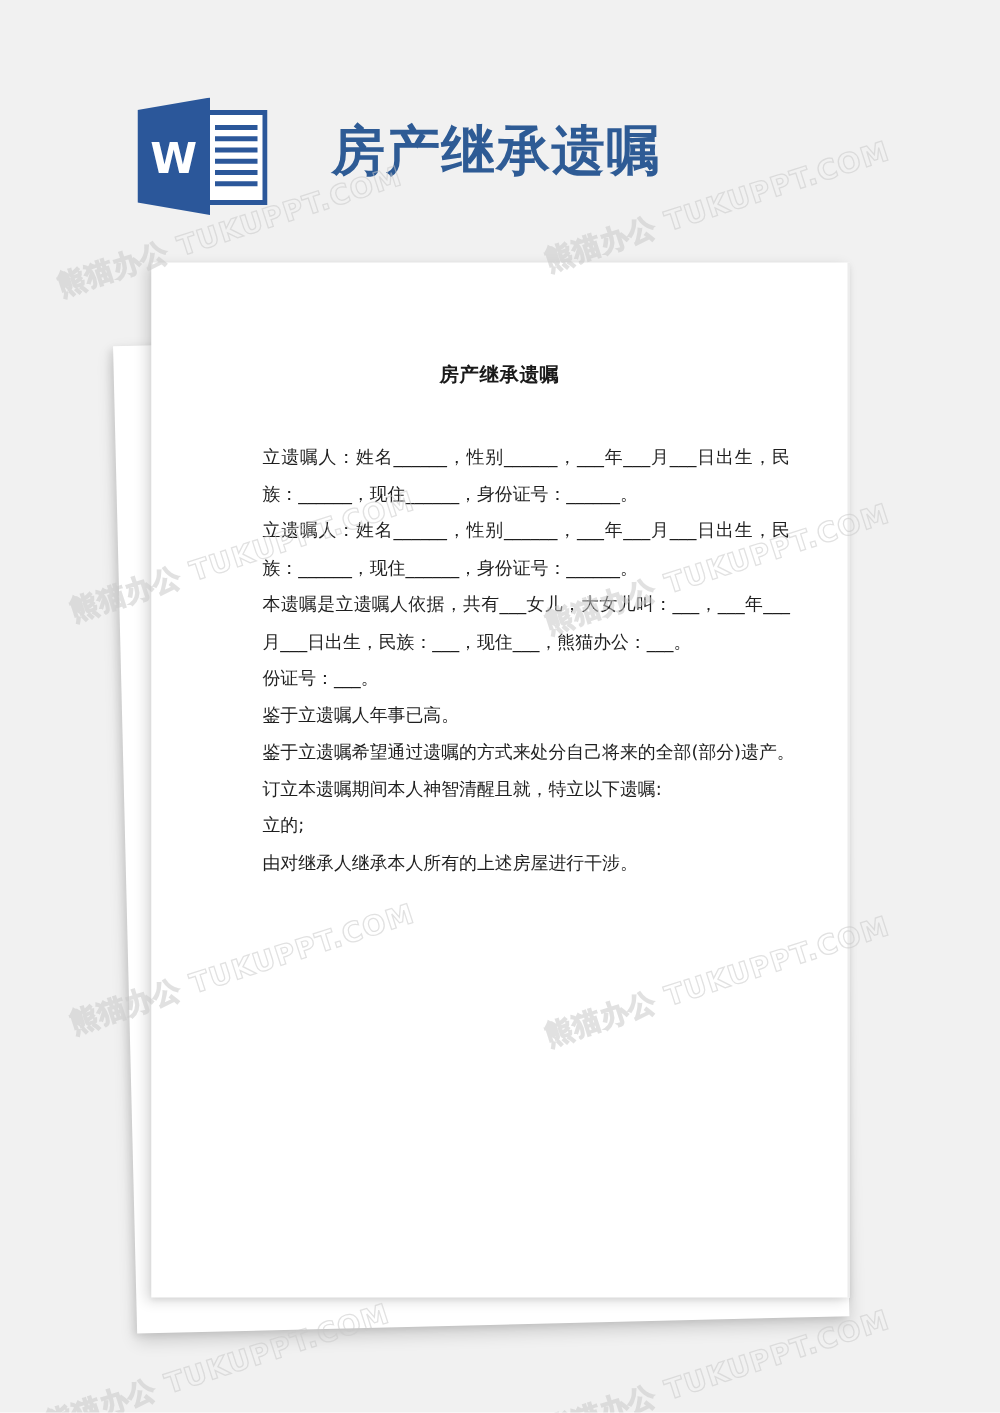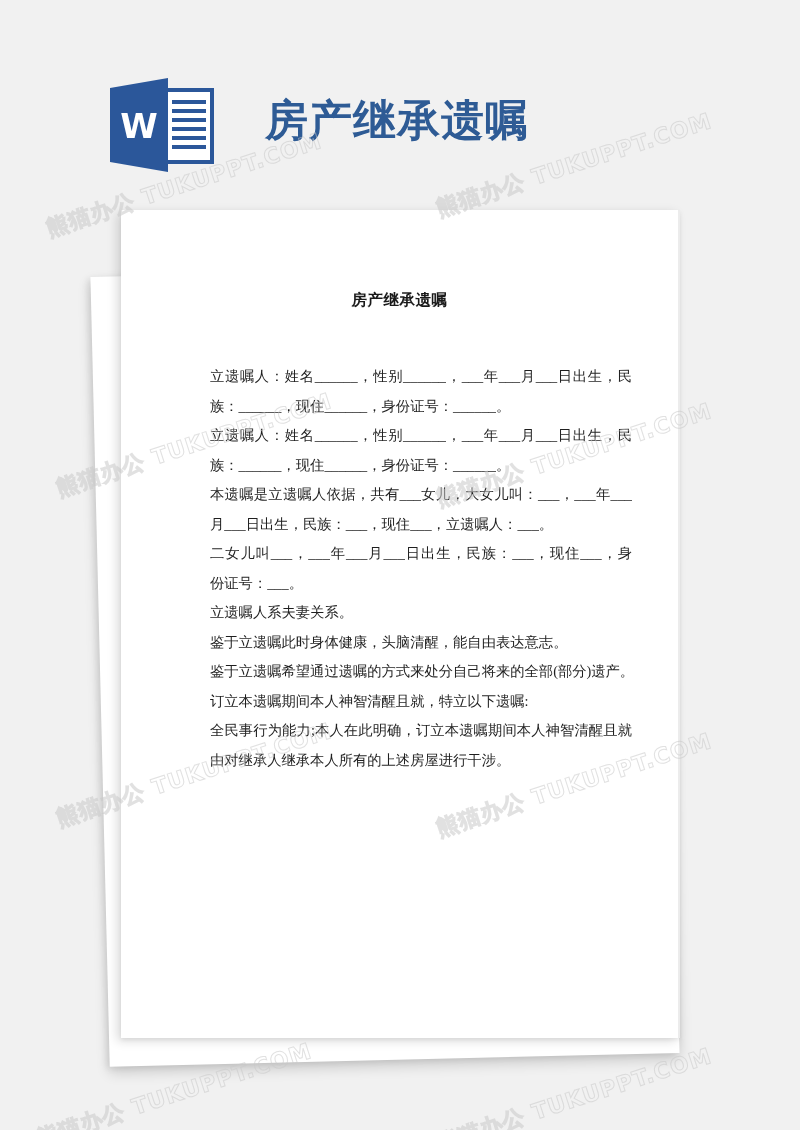--- a/index.html
+++ b/index.html
@@ -77,26 +77,25 @@
     top: 80px;
     text-align: center;
     font-size: 15.5px;
     font-weight: bold;
     color: #1a1a1a;
     letter-spacing: 0.5px;
   }
   .doc-body {
     position: absolute;
     left: 89px;
-    top: 152px;
+    top: 142px;
     width: 422px;
     font-size: 14.3px;
     color: #1f1f1f;
     line-height: 29.5px;
-    font-family: Liberation Serif, serif;
   }
   .doc-body .line {
     display: block;
     white-space: nowrap;
     height: 29.5px;
   }
   .doc-body .line.justify {
     text-align: justify;
     text-align-last: justify;
     white-space: normal;
@@ -127,28 +126,26 @@
 <div class="back-sheet"></div>
 
 <div class="main-sheet">
   <div class="doc-title">房产继承遗嘱</div>
   <div class="doc-body">
     <span class="line justify">立遗嘱人：姓名______，性别______，___年___月___日出生，民</span>
     <span class="line">族：______，现住______，身份证号：______。</span>
     <span class="line justify">立遗嘱人：姓名______，性别______，___年___月___日出生，民</span>
     <span class="line">族：______，现住______，身份证号：______。</span>
     <span class="line justify">本遗嘱是立遗嘱人依据，共有___女儿，大女儿叫：___，___年___</span>
-    <span class="line">月___日出生，民族：___，现住___，立遗嘱人：___。</span>
-    <span class="line justify">二女儿叫___，___年___月___日出生，民族：___，现住___，身</span>
+    <span class="line">月___日出生，民族：___，现住___，熊猫办公：___。</span>
     <span class="line">份证号：___。</span>
-    <span class="line">立遗嘱人系夫妻关系。</span>
-    <span class="line">鉴于立遗嘱此时身体健康，头脑清醒，能自由表达意志。</span>
+    <span class="line">鉴于立遗嘱人年事已高。</span>
     <span class="line">鉴于立遗嘱希望通过遗嘱的方式来处分自己将来的全部(部分)遗产。</span>
     <span class="line">订立本遗嘱期间本人神智清醒且就，特立以下遗嘱:</span>
-    <span class="line justify">全民事行为能力;本人在此明确，订立本遗嘱期间本人神智清醒且就</span>
+    <span class="line">立的;</span>
     <span class="line">由对继承人继承本人所有的上述房屋进行干涉。</span>
   </div>
 </div>
 
 <div class="watermark" style="left:40px;top:170px;">熊猫办公 TUKUPPT.COM</div>
 <div class="watermark" style="left:430px;top:150px;">熊猫办公 TUKUPPT.COM</div>
 <div class="watermark" style="left:50px;top:430px;">熊猫办公 TUKUPPT.COM</div>
 <div class="watermark" style="left:430px;top:440px;">熊猫办公 TUKUPPT.COM</div>
 <div class="watermark" style="left:50px;top:760px;">熊猫办公 TUKUPPT.COM</div>
 <div class="watermark" style="left:430px;top:770px;">熊猫办公 TUKUPPT.COM</div>

